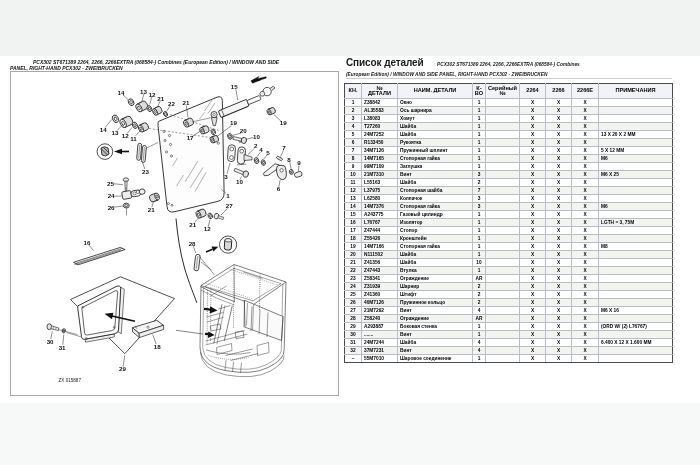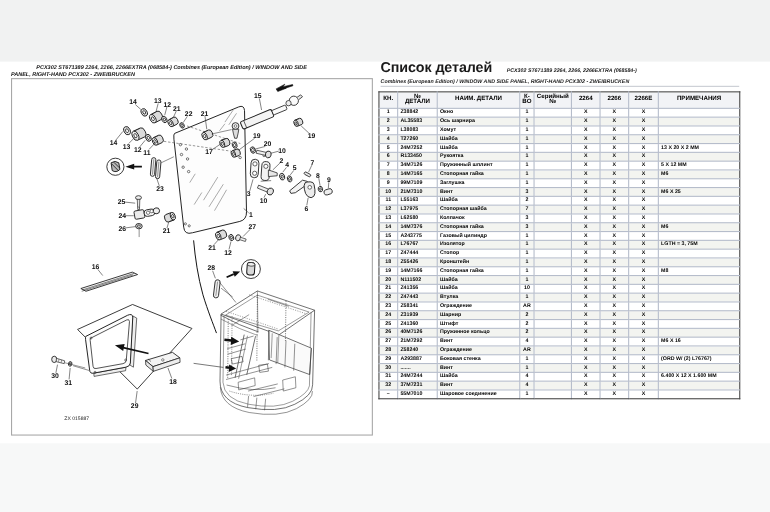--- a/index.html
+++ b/index.html
@@ -5,21 +5,21 @@
 html,body{margin:0;padding:0;}
 body{width:700px;height:465px;position:relative;overflow:hidden;background:#fff;
  font-family:"Liberation Sans",sans-serif;}
 .abs{position:absolute;}
 #topstrip{left:0;top:0;width:700px;height:56px;background:#f1f2f2;}
 #botstrip{left:0;top:403px;width:700px;height:62px;background:#f7f8f8;}
 #ltitle{left:10px;top:60px;width:277px;font-size:5px;font-weight:bold;font-style:italic;
  line-height:5.5px;color:#111;text-indent:23px;}
 #dbox{left:9.5px;top:71px;width:327px;height:323px;border:1px solid #a8a8a8;background:#fff;}
 #rtitle{left:346px;top:58px;width:257px;color:#1a1a1a;line-height:5.6px;}
-#rtitle b.h{font-size:13px;font-weight:bold;letter-spacing:-0.1px;}
+#rtitle b.h{font-size:10px;font-weight:bold;letter-spacing:-0.1px;}
 #rtitle i{font-size:4.8px;font-weight:bold;}
 #hrule{left:346px;top:78px;width:326px;height:1px;background:#c9cdd3;}
 table{border-collapse:collapse;table-layout:fixed;}
 #ptable{left:344px;top:83px;}
 #ptable table{width:328px;font-size:4.8px;font-weight:bold;color:#000;}
 #ptable td,#ptable th{border:1px solid #b6bdcb;padding:0;overflow:hidden;white-space:nowrap;
  height:7px;text-align:center;line-height:6px;}
 #ptable th{height:14px;line-height:5.5px;font-size:5.6px;background:#f2f3f6;}
 #ptable .l{text-align:left;padding-left:2px;}
 #ptable td:first-child,#ptable th:first-child{border-left:1px solid #4a4a4a;}

